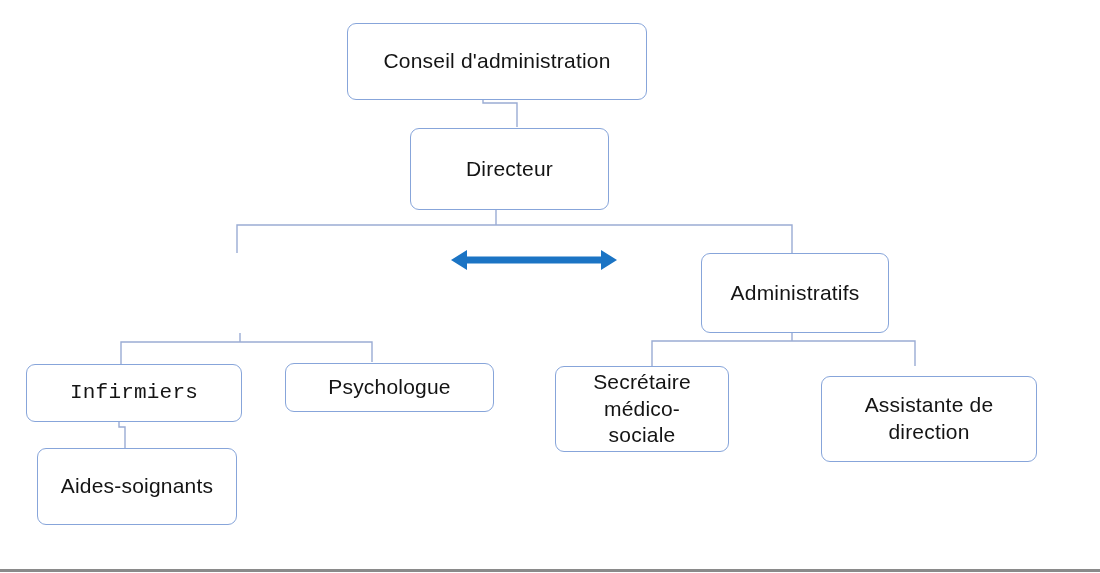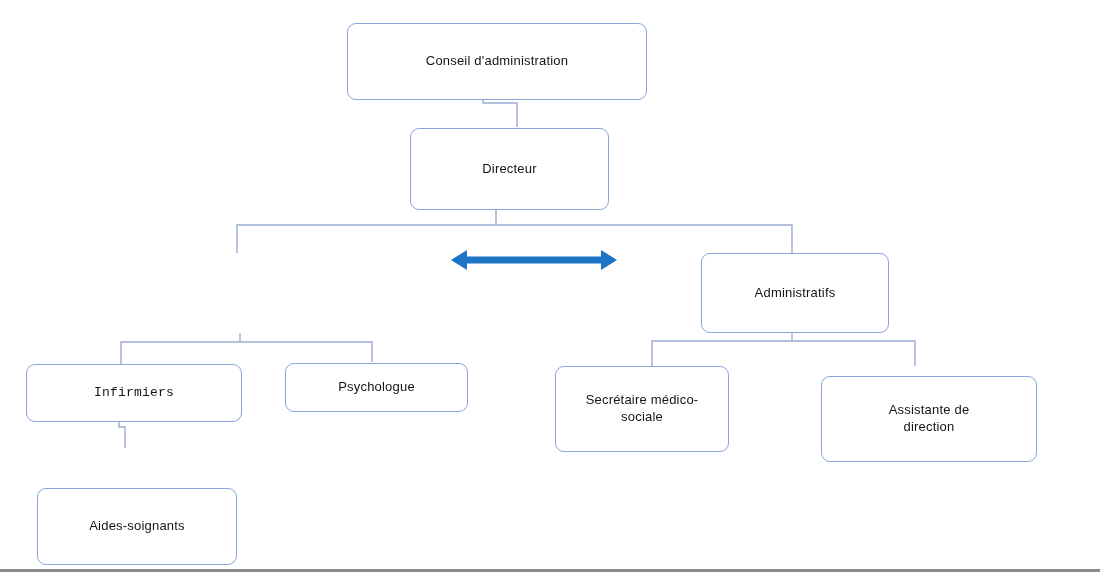--- a/index.html
+++ b/index.html
@@ -31,35 +31,35 @@
     background: #ffffff;
     border: 1.5px solid #87A5DA;
     border-radius: 9px;
     display: flex;
     align-items: center;
     justify-content: center;
     text-align: center;
   }
   .node-label {
     color: #141414;
-    font-size: 13px;
+    font-size: 21px;
     line-height: 1.28;
     white-space: pre-line;
     letter-spacing: 0.2px;
   }
   
   .n-conseil        { left: 347px; top: 23px;  width: 300px; height: 77px; }
   .n-directeur      { left: 410px; top: 128px; width: 199px; height: 82px; }
   .n-coordinations  { left: 118px; top: 253px; width: 266px; height: 80px; }
   .n-administratifs { left: 701px; top: 253px; width: 188px; height: 80px; }
   .n-infirmiers     { left: 26px;  top: 364px; width: 216px; height: 58px; font-family: Liberation Mono, monospace; }
-  .n-psychologue    { left: 285px; top: 363px; width: 183px; height: 49px; }
+  .n-psychologue    { left: 285px; top: 363px; width: 209px; height: 49px; }
   .n-secretaire     { left: 555px; top: 366px; width: 174px; height: 86px; }
   .n-assistante     { left: 821px; top: 376px; width: 216px; height: 86px; }
-  .n-aides          { left: 37px;  top: 448px; width: 200px; height: 77px; margin-top: 40px; }
+  .n-aides          { left: 37px;  top: 448px; width: 200px; height: 77px; }
   #bottom-rule {
     position: absolute;
     left: 0; top: 569px;
     width: 1100px; height: 3px;
     background: #8A8A8A;
   }
 </style>
 </head>
 <body>
 

